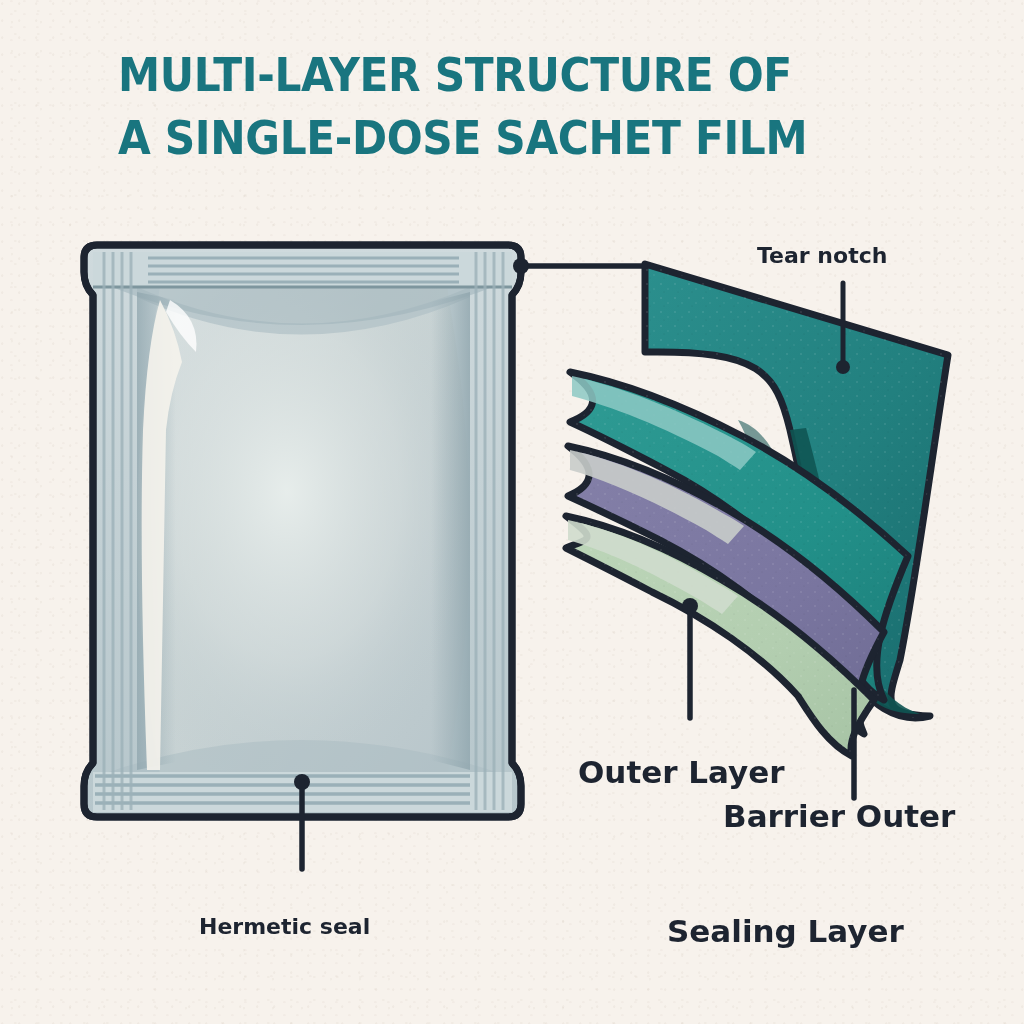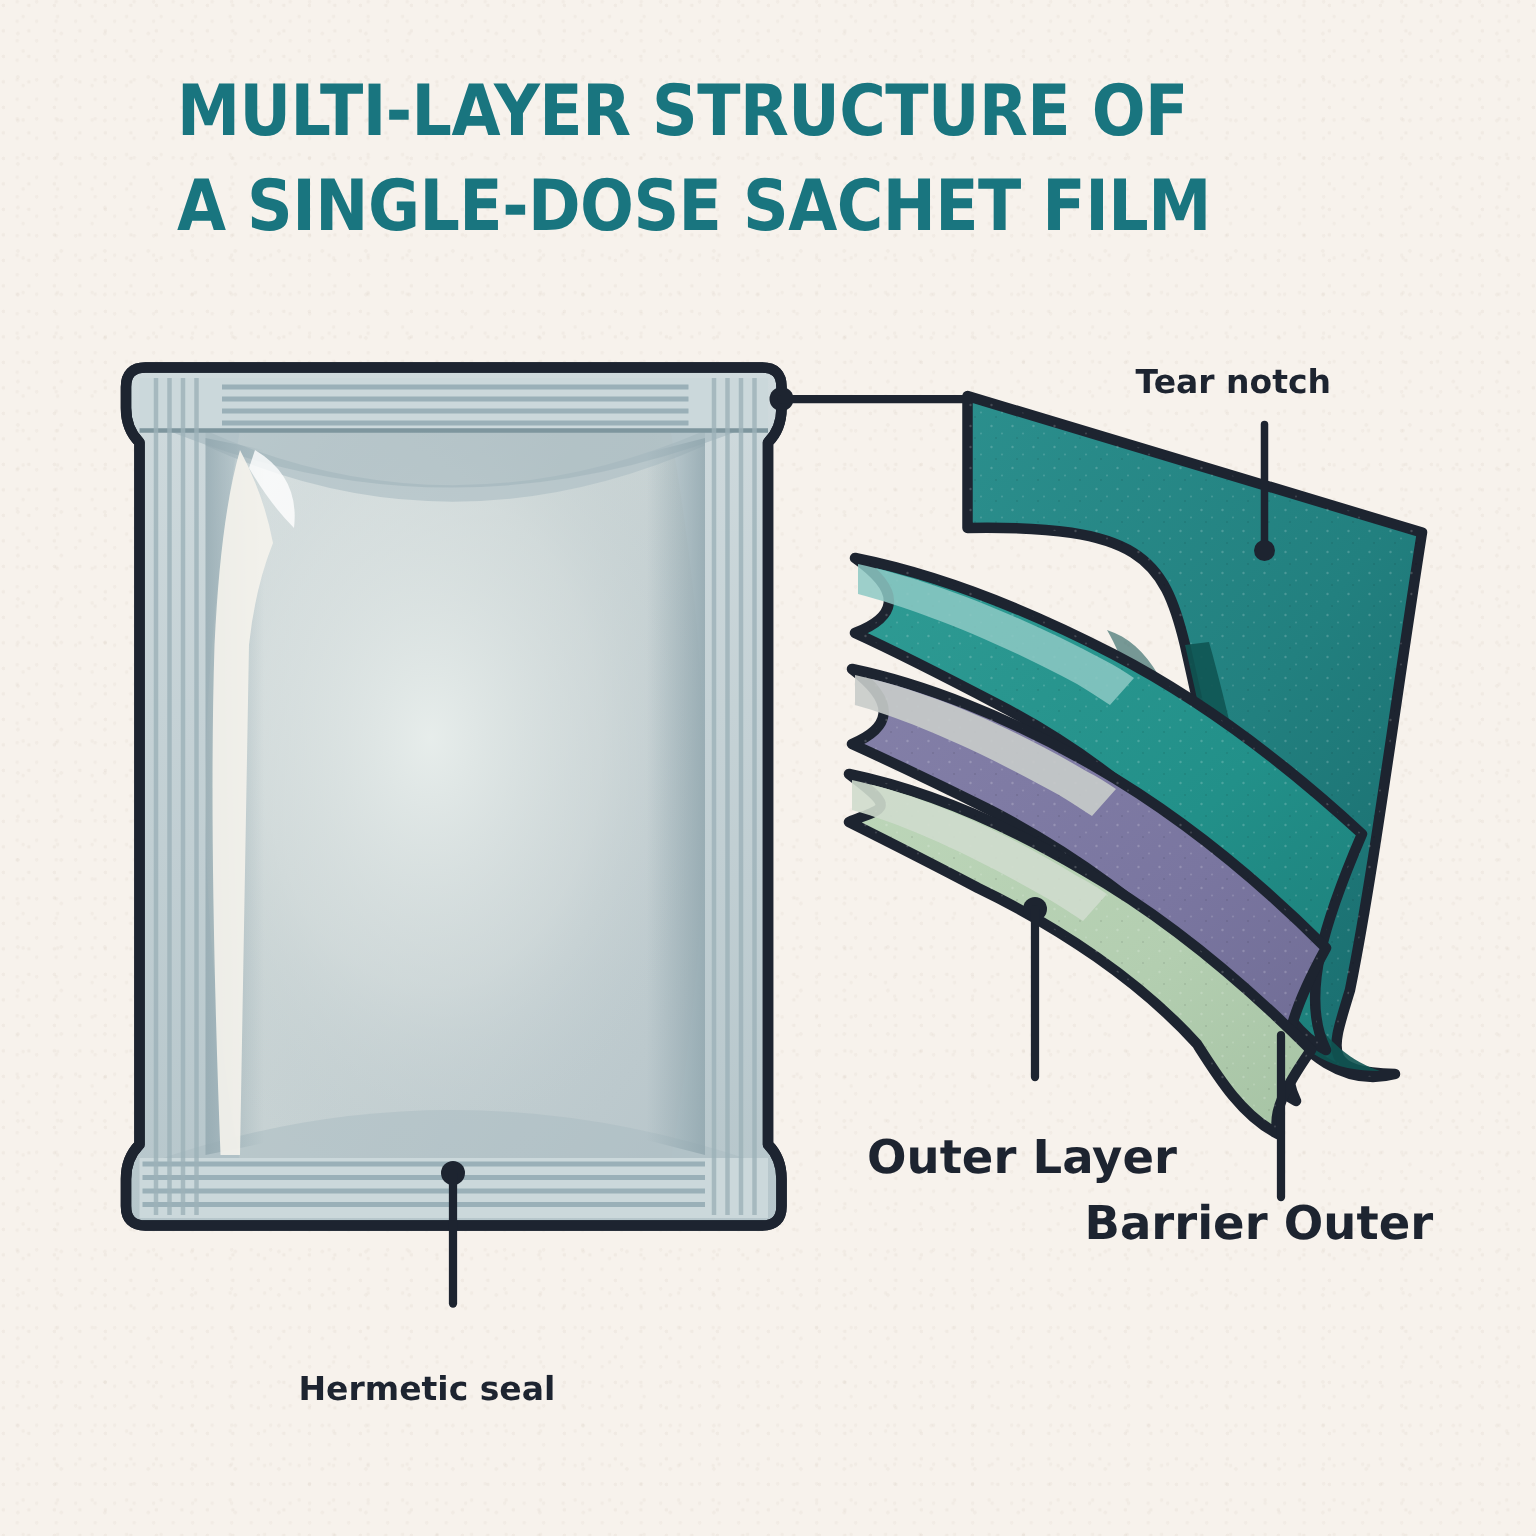--- a/index.html
+++ b/index.html
@@ -364,16 +364,17 @@
       </g>
     </g>
   </svg>
 
   <div class="label reg" style="left:757px; top:243px;">Tear notch</div>
 
   <div class="label bold" style="left:578px; top:718px;margin-top:36px;">Outer Layer</div>
 
   <div class="label bold" style="left:723px; top:798px;">Barrier Outer</div>
 
+  <div class="label bold" style="left:667px; top:913px;">Sealing Layer</div>
 
   <div class="label reg" style="left:199px; top:866px;margin-top:48px;">Hermetic seal</div>
 
 </div>
 
 </body></html>

